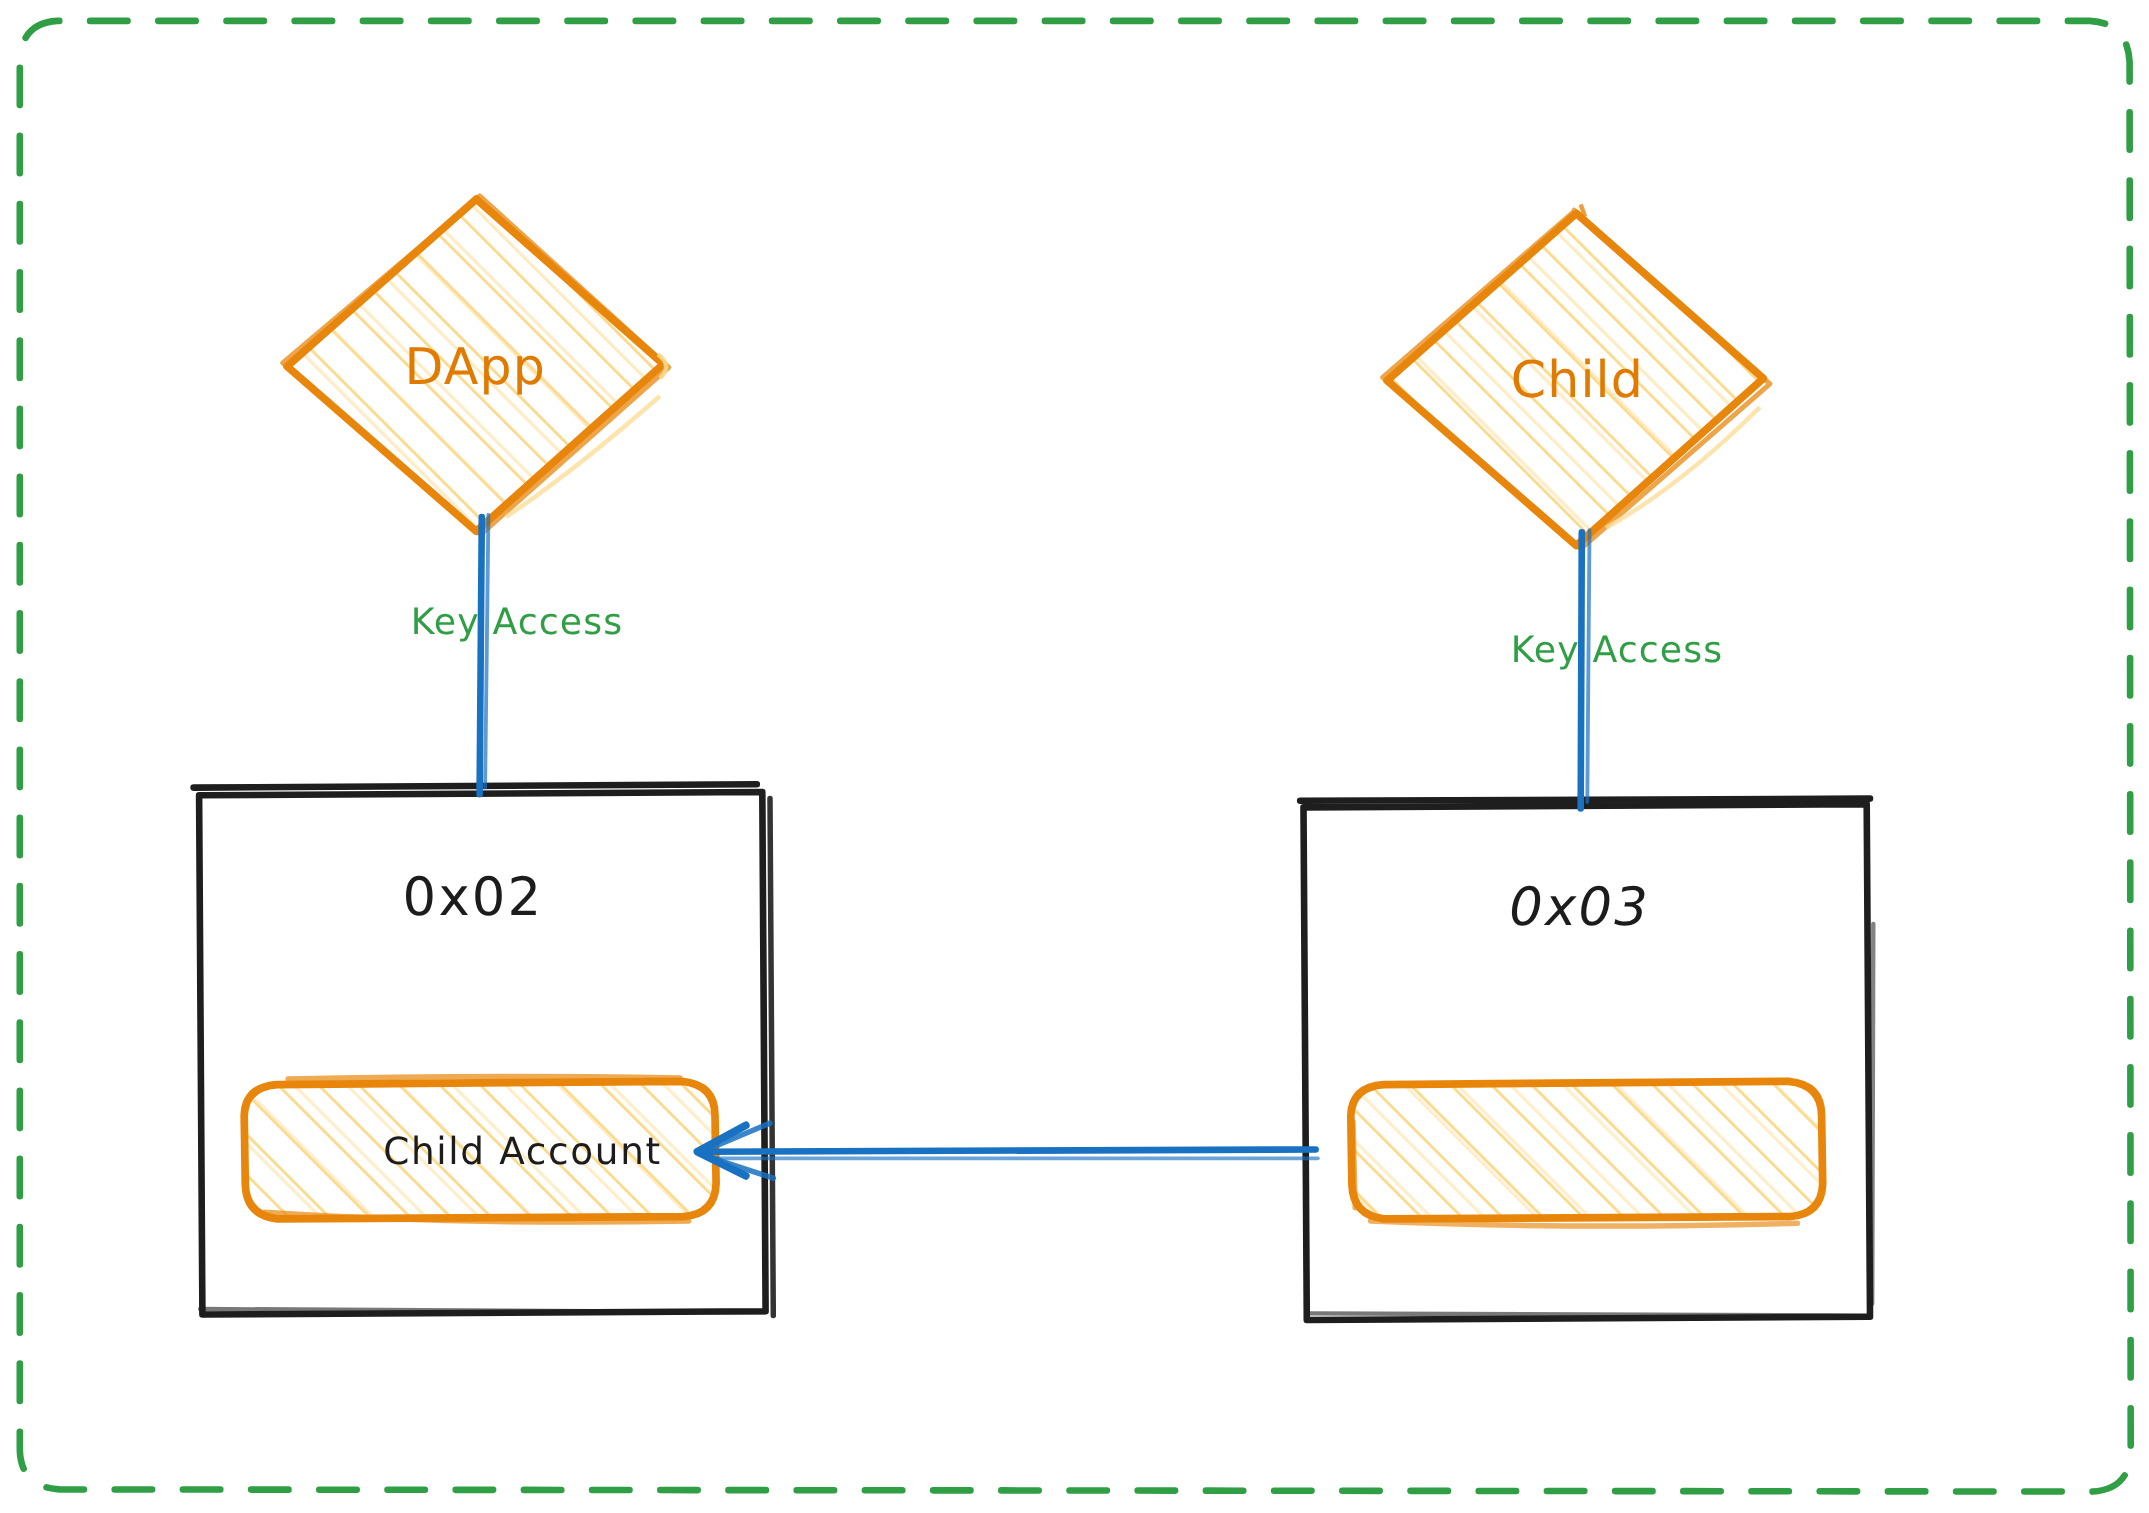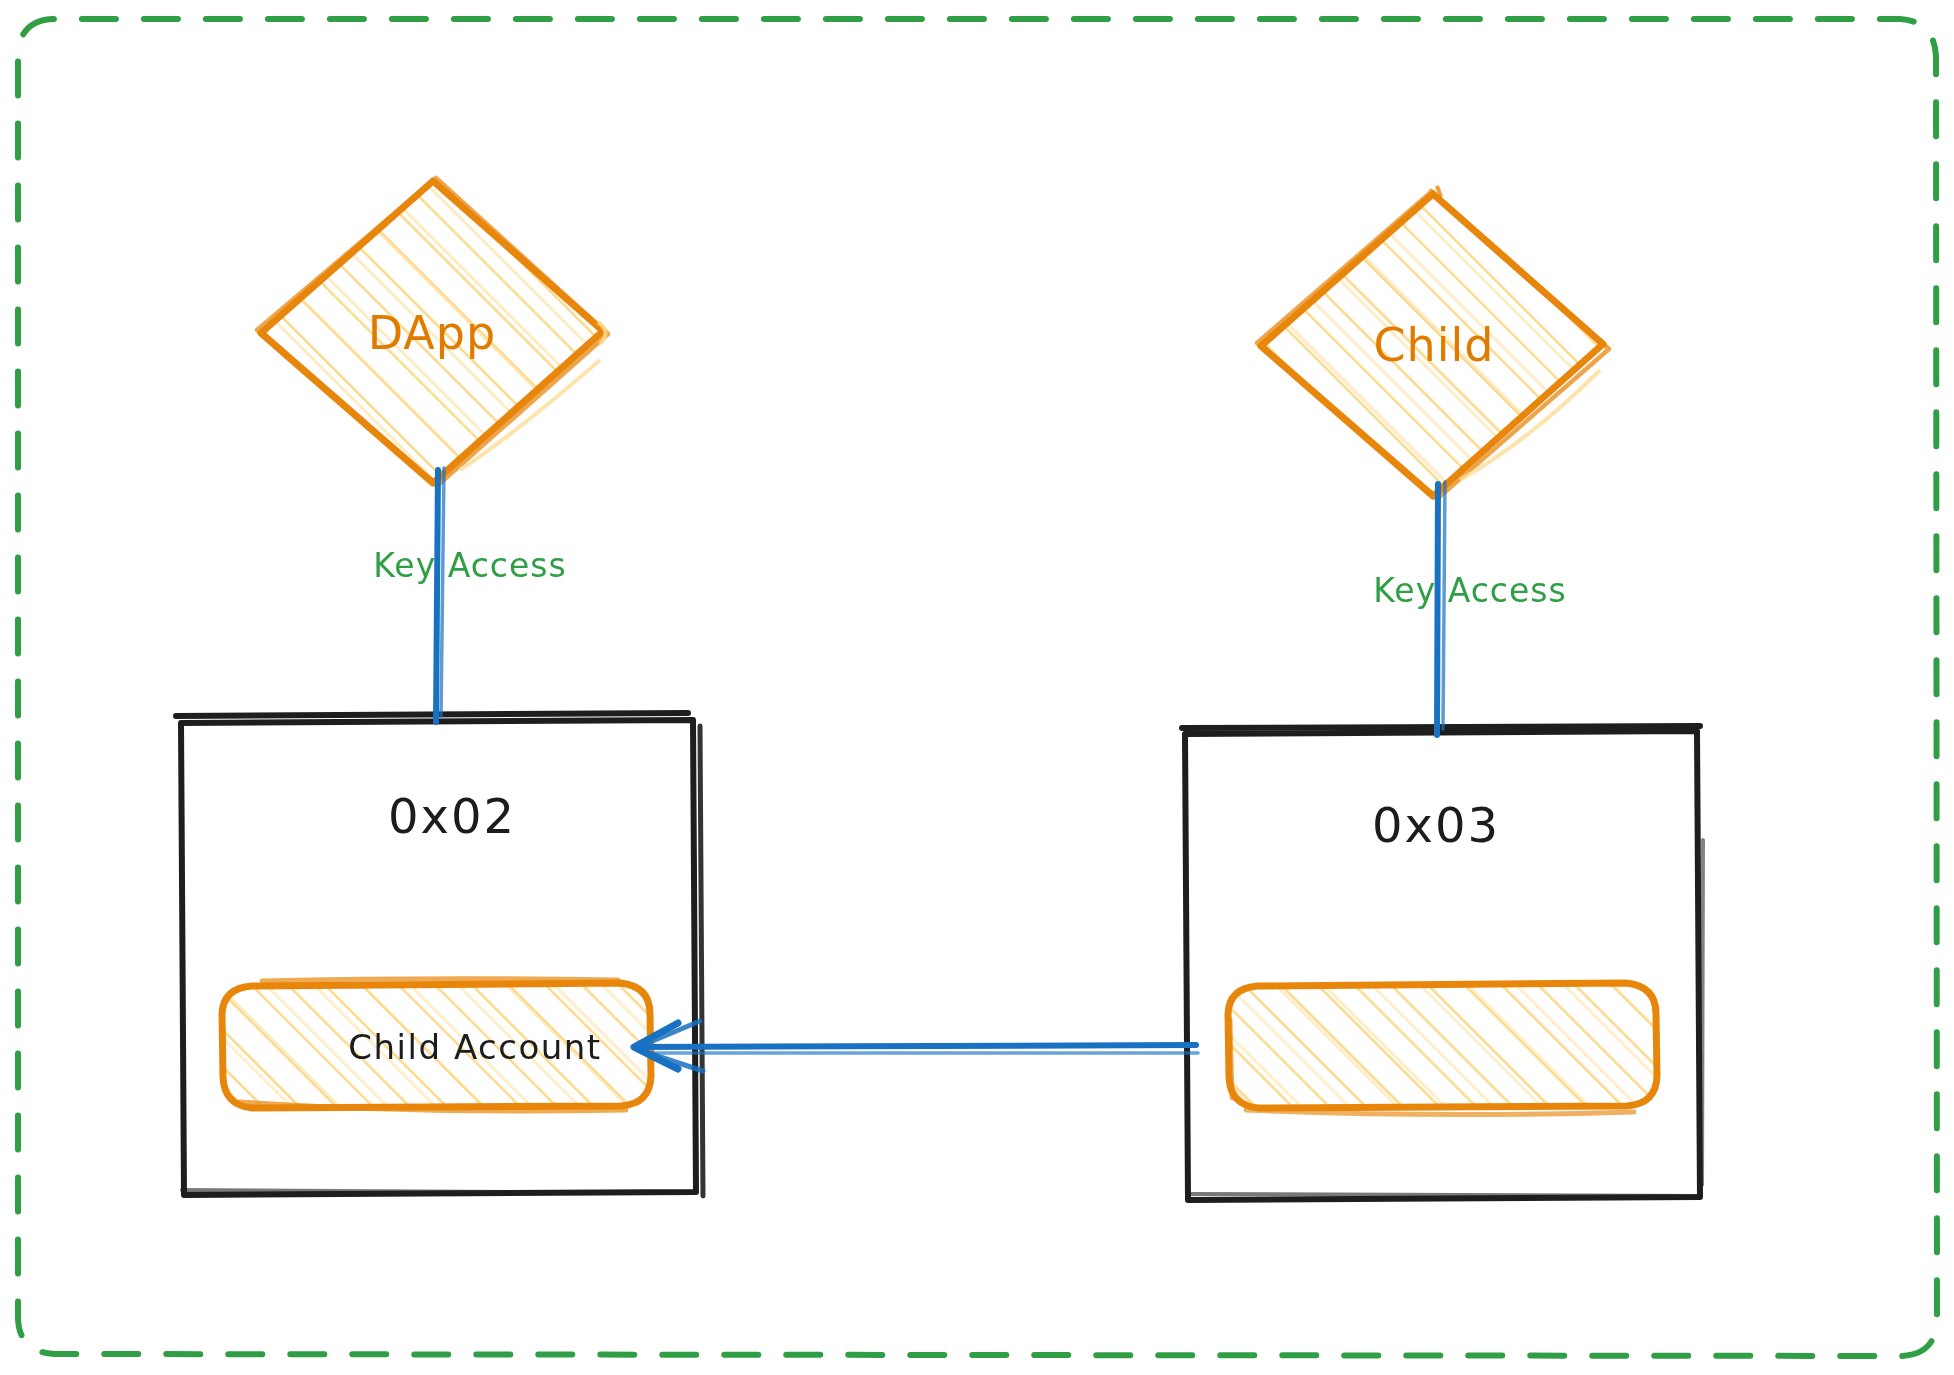--- a/index.html
+++ b/index.html
@@ -156,23 +156,23 @@
       <path d="M678 1023 L634 1047 L678 1069" fill="none" stroke="#1971c2" stroke-width="7" stroke-linecap="round" stroke-linejoin="round"></path>
       <path d="M700 1021 L636 1048" fill="none" stroke="#1971c2" stroke-width="5" opacity="0.85" stroke-linecap="round"></path>
       <path d="M703 1071 L639 1050" fill="none" stroke="#1971c2" stroke-width="5" opacity="0.85" stroke-linecap="round"></path>
     </g>
   </svg>
 
   <div class="lbl lbl-node ctr" style="left:432px; top:333px;">DApp</div>
 
   <div class="lbl lbl-node ctr" style="left:1434px; top:345px;">Child</div>
 
-  <div class="lbl lbl-addr ctr" style="left:430px; top:816px;margin-left:22px;">0x02</div>
+  <div class="lbl lbl-addr ctr" style="left:430px; top:816px;">0x02</div>
 
-  <div class="lbl lbl-addr ctr" style="left:1436px; top:825px;">0x03</div>
+  <div class="lbl lbl-addr ctr" style="left:1436px; top:825px;font-style:italic;">0x03</div>
 
   <div class="lbl lbl-inner ctr" style="left:432px; top:1047px;margin-left:43px;">Child Account</div>
 
 
   <div class="lbl lbl-edge ctr" style="left:470px; top:565px;">Key Access</div>
 
   <div class="lbl lbl-edge ctr" style="left:1470px; top:590px;">Key Access</div>
 
 
 </div>

